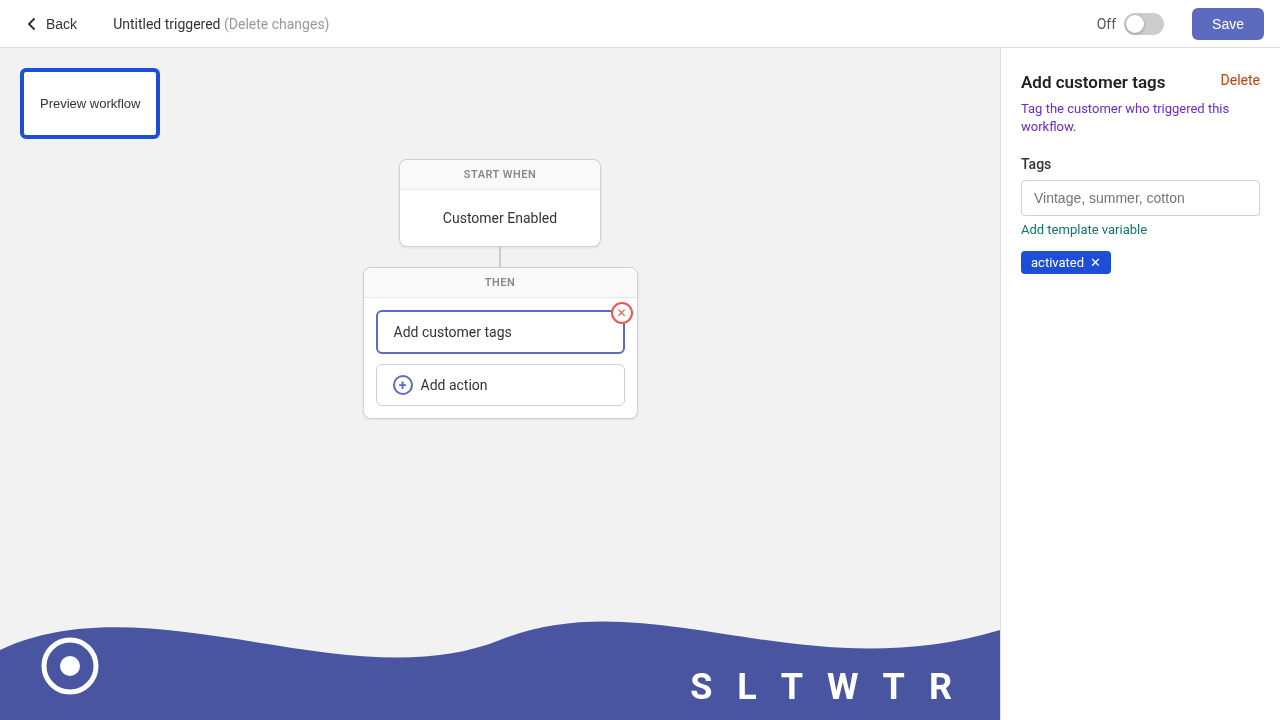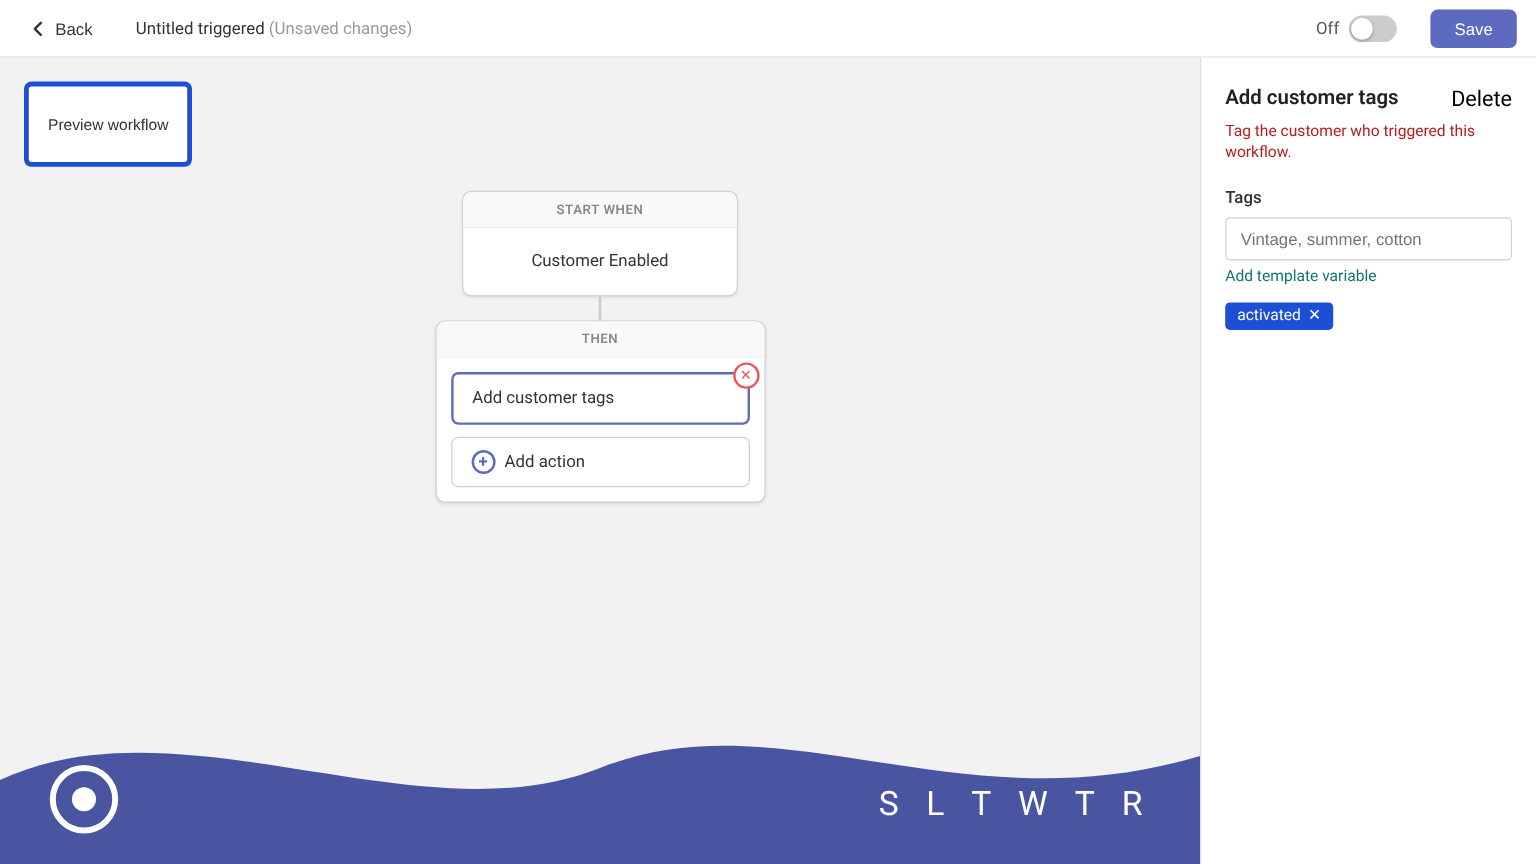--- a/index.html
+++ b/index.html
@@ -66,21 +66,21 @@
       align-self: flex-start; margin-bottom: 20px;
     }
 
     
     .workflow-area {
       display: flex; flex-direction: column; align-items: center;
       gap: 0;
     }
     .node-card {
       background: #fff; border: 1px solid #d0d0d0;
-      border-radius: 8px; width: 230px;
+      border-radius: 8px; width: 202px;
       box-shadow: 0 1px 3px rgba(0,0,0,0.08);
     }
     .node-header {
       background: #f9f9f9; border-bottom: 1px solid #e8e8e8;
       padding: 8px 16px; border-radius: 8px 8px 0 0;
       text-align: center; font-size: 11px; font-weight: 600;
       color: #888; letter-spacing: 0.5px; text-transform: uppercase;
     }
     .node-body {
       padding: 20px 16px; text-align: center;
@@ -151,43 +151,43 @@
       height: 150px;
     }
     .footer-logo {
       position: absolute; bottom: 20px; left: 40px;
       color: #fff;
     }
     .footer-logo-icon {
       width: 60px; height: 60px;
     }
     .footer-brand {
-      position: absolute; bottom: 34px; right: 40px;
-      color: #fff; font-size: 28px; font-weight: 400;
+      position: absolute; bottom: 12px; right: 40px;
+      color: #fff; font-size: 36px; font-weight: 700;
       letter-spacing: 8px;
     }
 
     
     .sidebar {
       width: 280px; background: #fff; border-left: 1px solid #e0e0e0;
       padding: 24px 20px; overflow-y: auto;
       flex-shrink: 0;
     }
     .sidebar-top {
       display: flex; align-items: flex-start; justify-content: space-between;
       margin-bottom: 8px;
     }
     .sidebar-title {
       font-size: 17px; font-weight: 600; color: #222;
     }
     .delete-link {
-      color: #000000; font-size: 18px; cursor: pointer; text-decoration: none;
+      color: #c2410c; font-size: 14px; cursor: pointer; text-decoration: none;
     }
     .sidebar-desc {
-      font-size: 13px; color: #b91c1c; margin-bottom: 20px;
+      font-size: 13px; color: #6d28d9; margin-bottom: 20px;
       line-height: 1.4;
     }
     .tags-label {
       font-size: 14px; font-weight: 500; color: #333; margin-bottom: 8px;
     }
     .tags-input {
       width: 100%; border: 1px solid #d0d0d0; border-radius: 4px;
       padding: 9px 12px; font-size: 14px; color: #999;
       outline: none;
     }
@@ -213,21 +213,21 @@
 
 <div class="header">
   <button class="back-btn">
     <svg width="16" height="16" viewBox="0 0 16 16" fill="none">
       <path d="M10 3L5 8L10 13" stroke="#333" stroke-width="2" stroke-linecap="round" stroke-linejoin="round"></path>
     </svg>
     <span>Back</span>
   </button>
   <span class="header-title">
     <span>Untitled triggered</span>
-    <span class="unsaved">(Unsaved changes)</span>
+    <span class="unsaved">(Delete changes)</span>
   </span>
   <div class="header-spacer"></div>
   <div class="toggle-container">
     <span class="toggle-label">Off</span>
     <div class="toggle-track">
       <div class="toggle-thumb"></div>
     </div>
   </div>
   <button class="save-btn">Save</button>
 </div>

